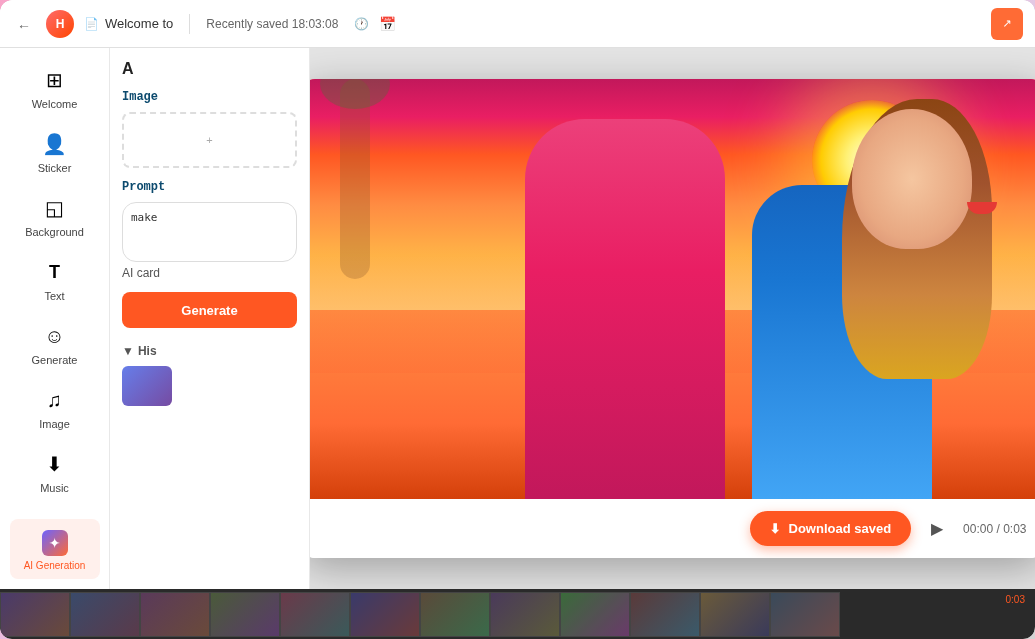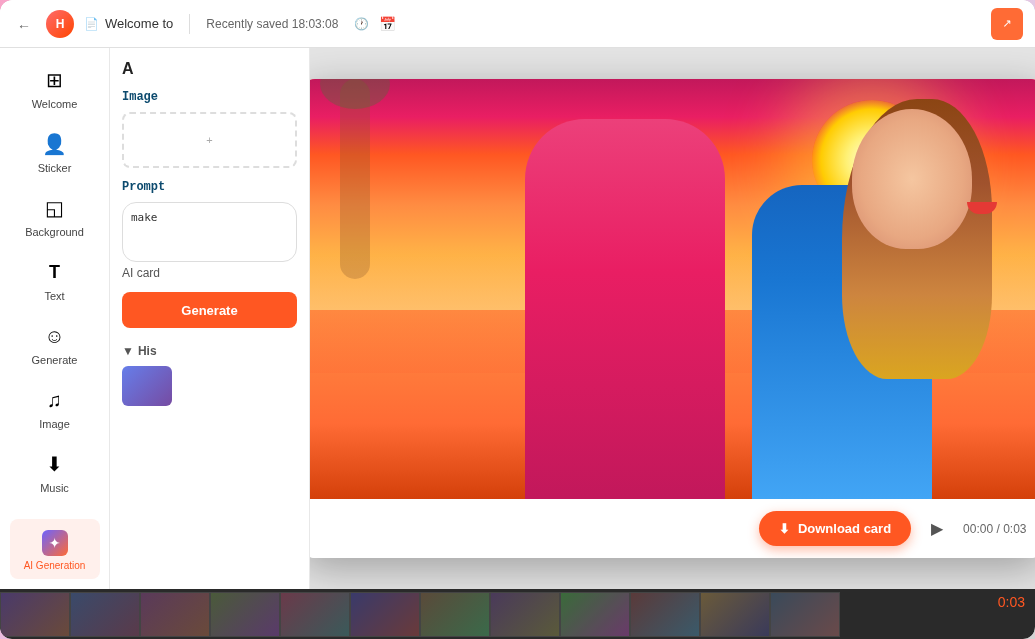--- a/index.html
+++ b/index.html
@@ -499,21 +499,21 @@
       width: 100%;
       height: 100%;
       background: linear-gradient(135deg, #3a3a4a 0%, #4a3a3a 50%, #3a3a3a 100%);
     }
 
     .timeline-time {
       position: absolute;
       right: 10px;
       top: 5px;
       color: #ff5722;
-      font-size: 14px;
+      font-size: 10px;
     }
 
     
     .bg-city {
       position: absolute;
       bottom: 30%;
       left: 0;
       right: 0;
       height: 30%;
       background: linear-gradient(180deg, transparent, rgba(255,100,50,0.2));
@@ -663,21 +663,21 @@
 
                     <div class="lips"></div>
                   </div>
                 </div>
               </div>
             </div>
 
             <div class="video-controls-bar">
               <button class="download-btn">
                 <span>⬇</span>
-                <span>Download card</span>
+                <span>Download saved</span>
               </button>
               <div class="play-btn">
                 <span>▶</span>
               </div>
               <div class="time-display">00:00 / 0:03</div>
             </div>
           </div>
 
         </div>
       </div>

